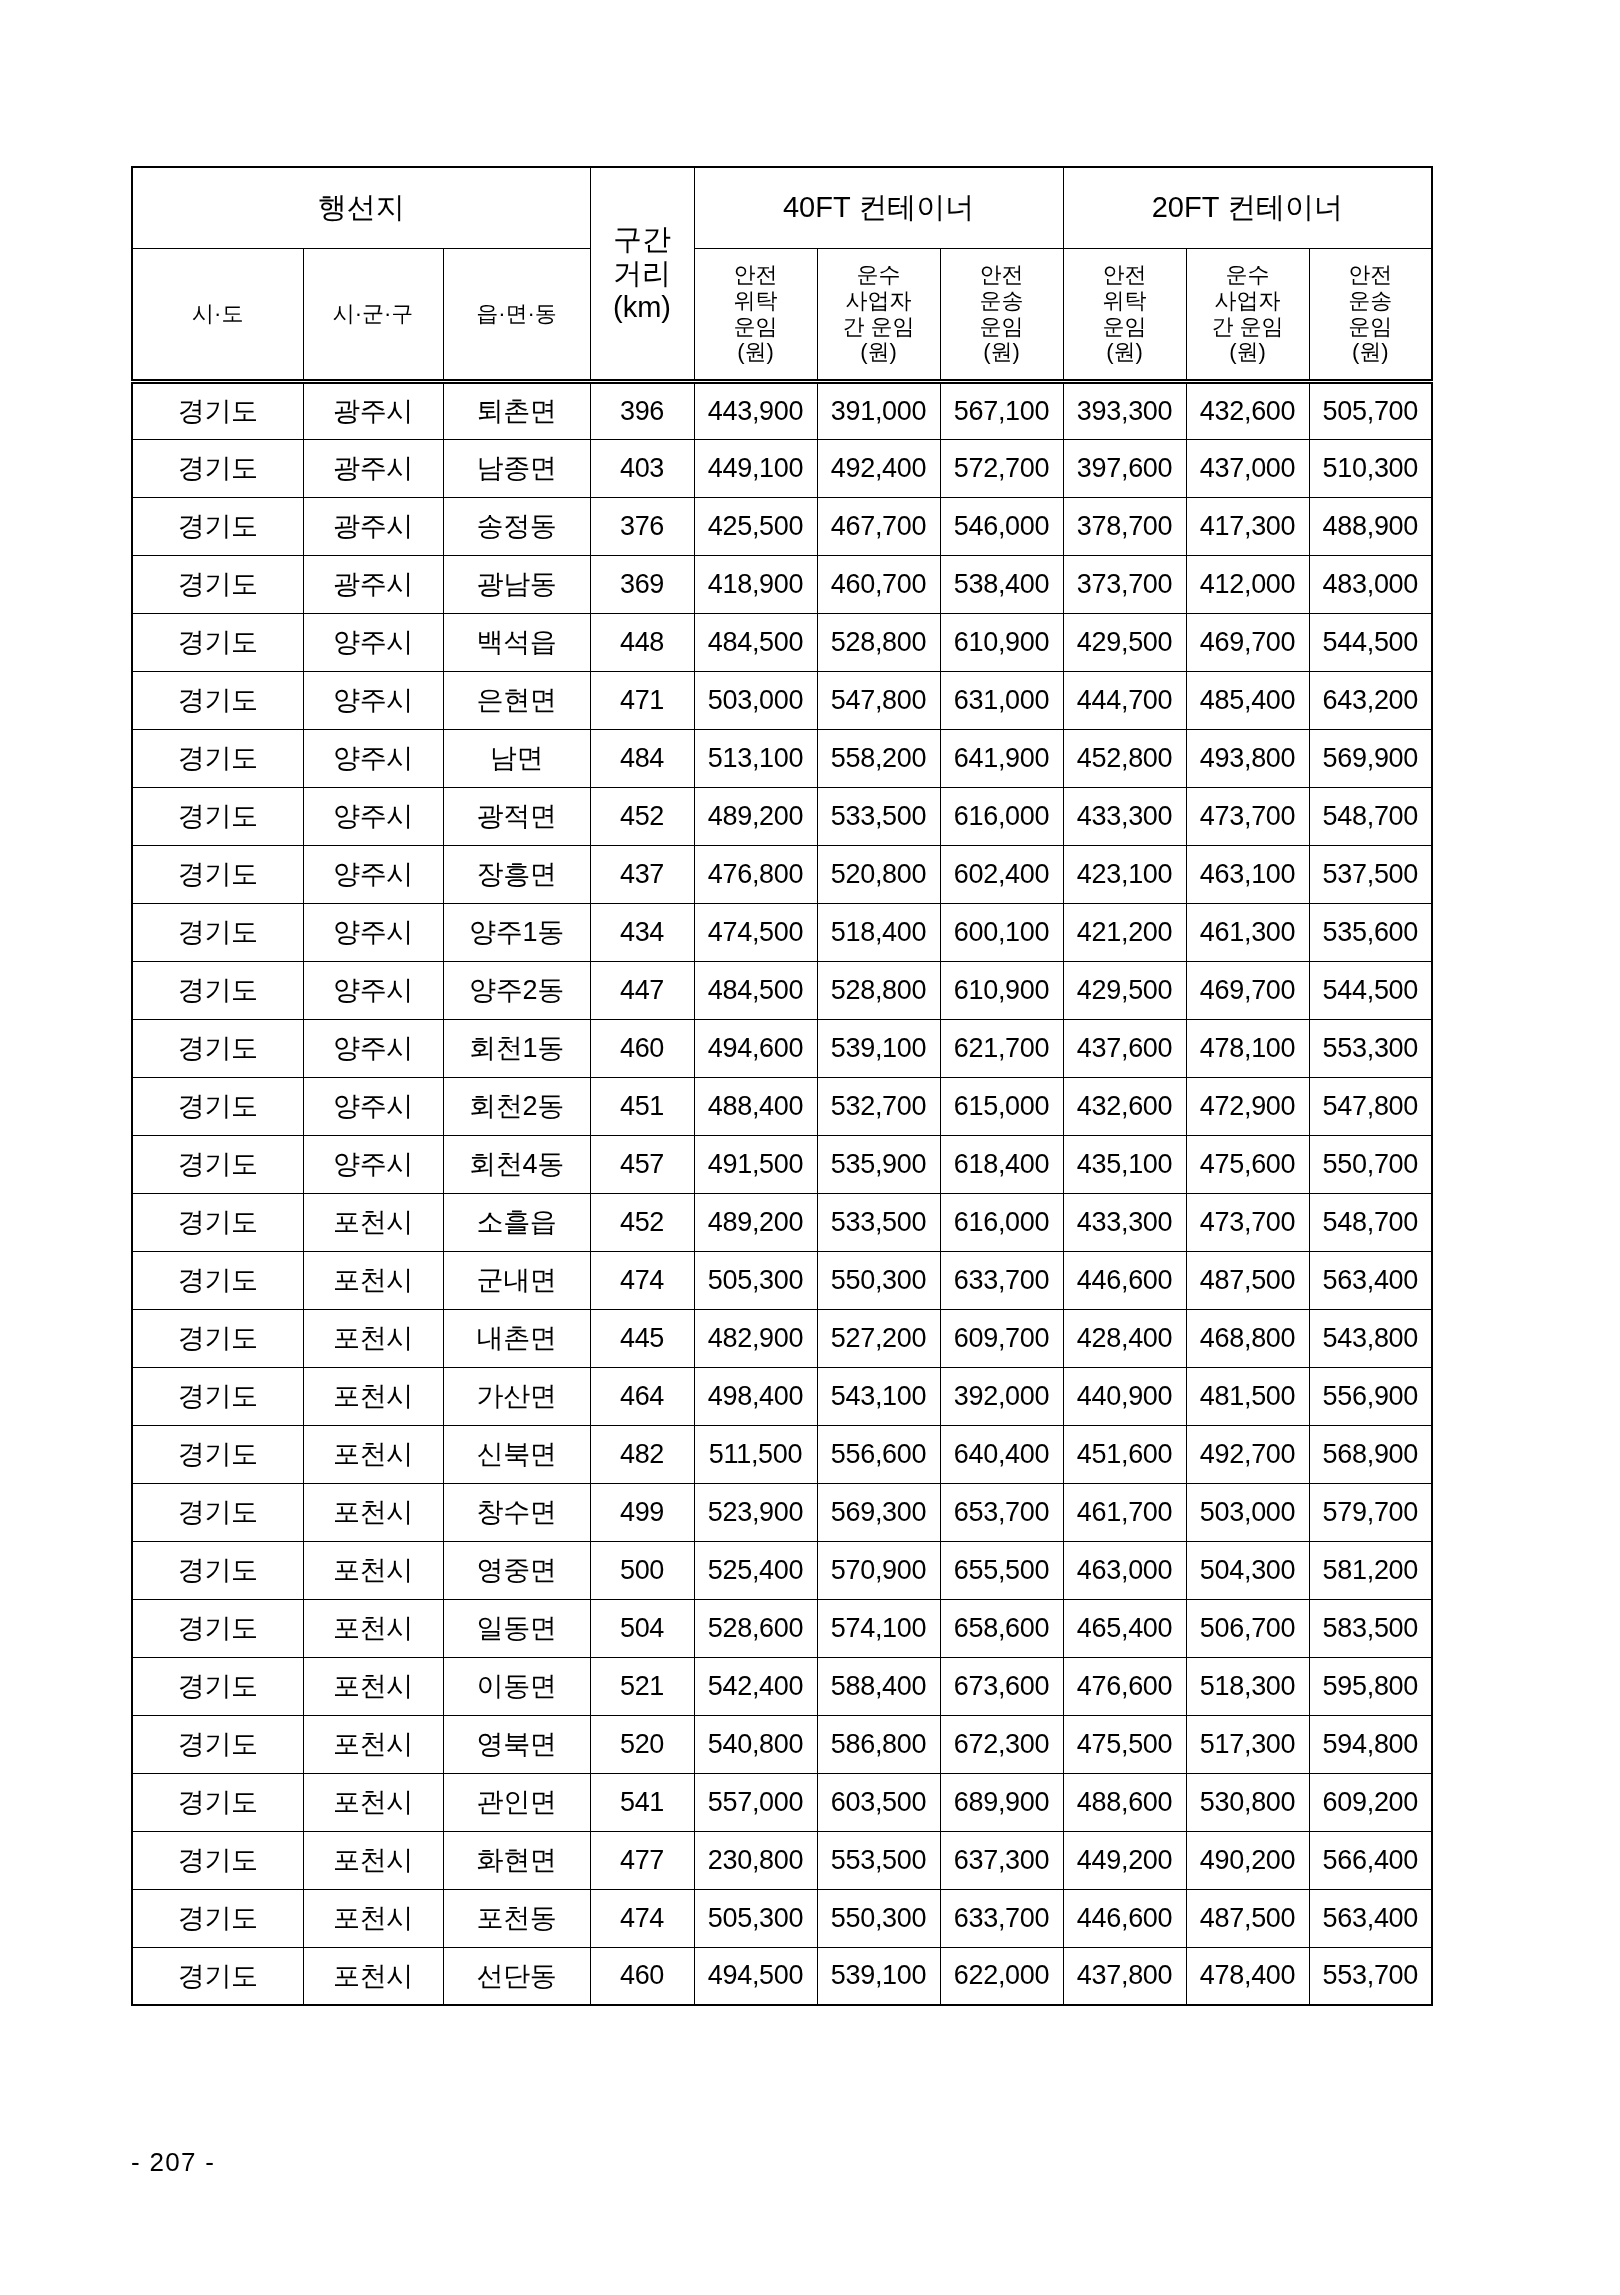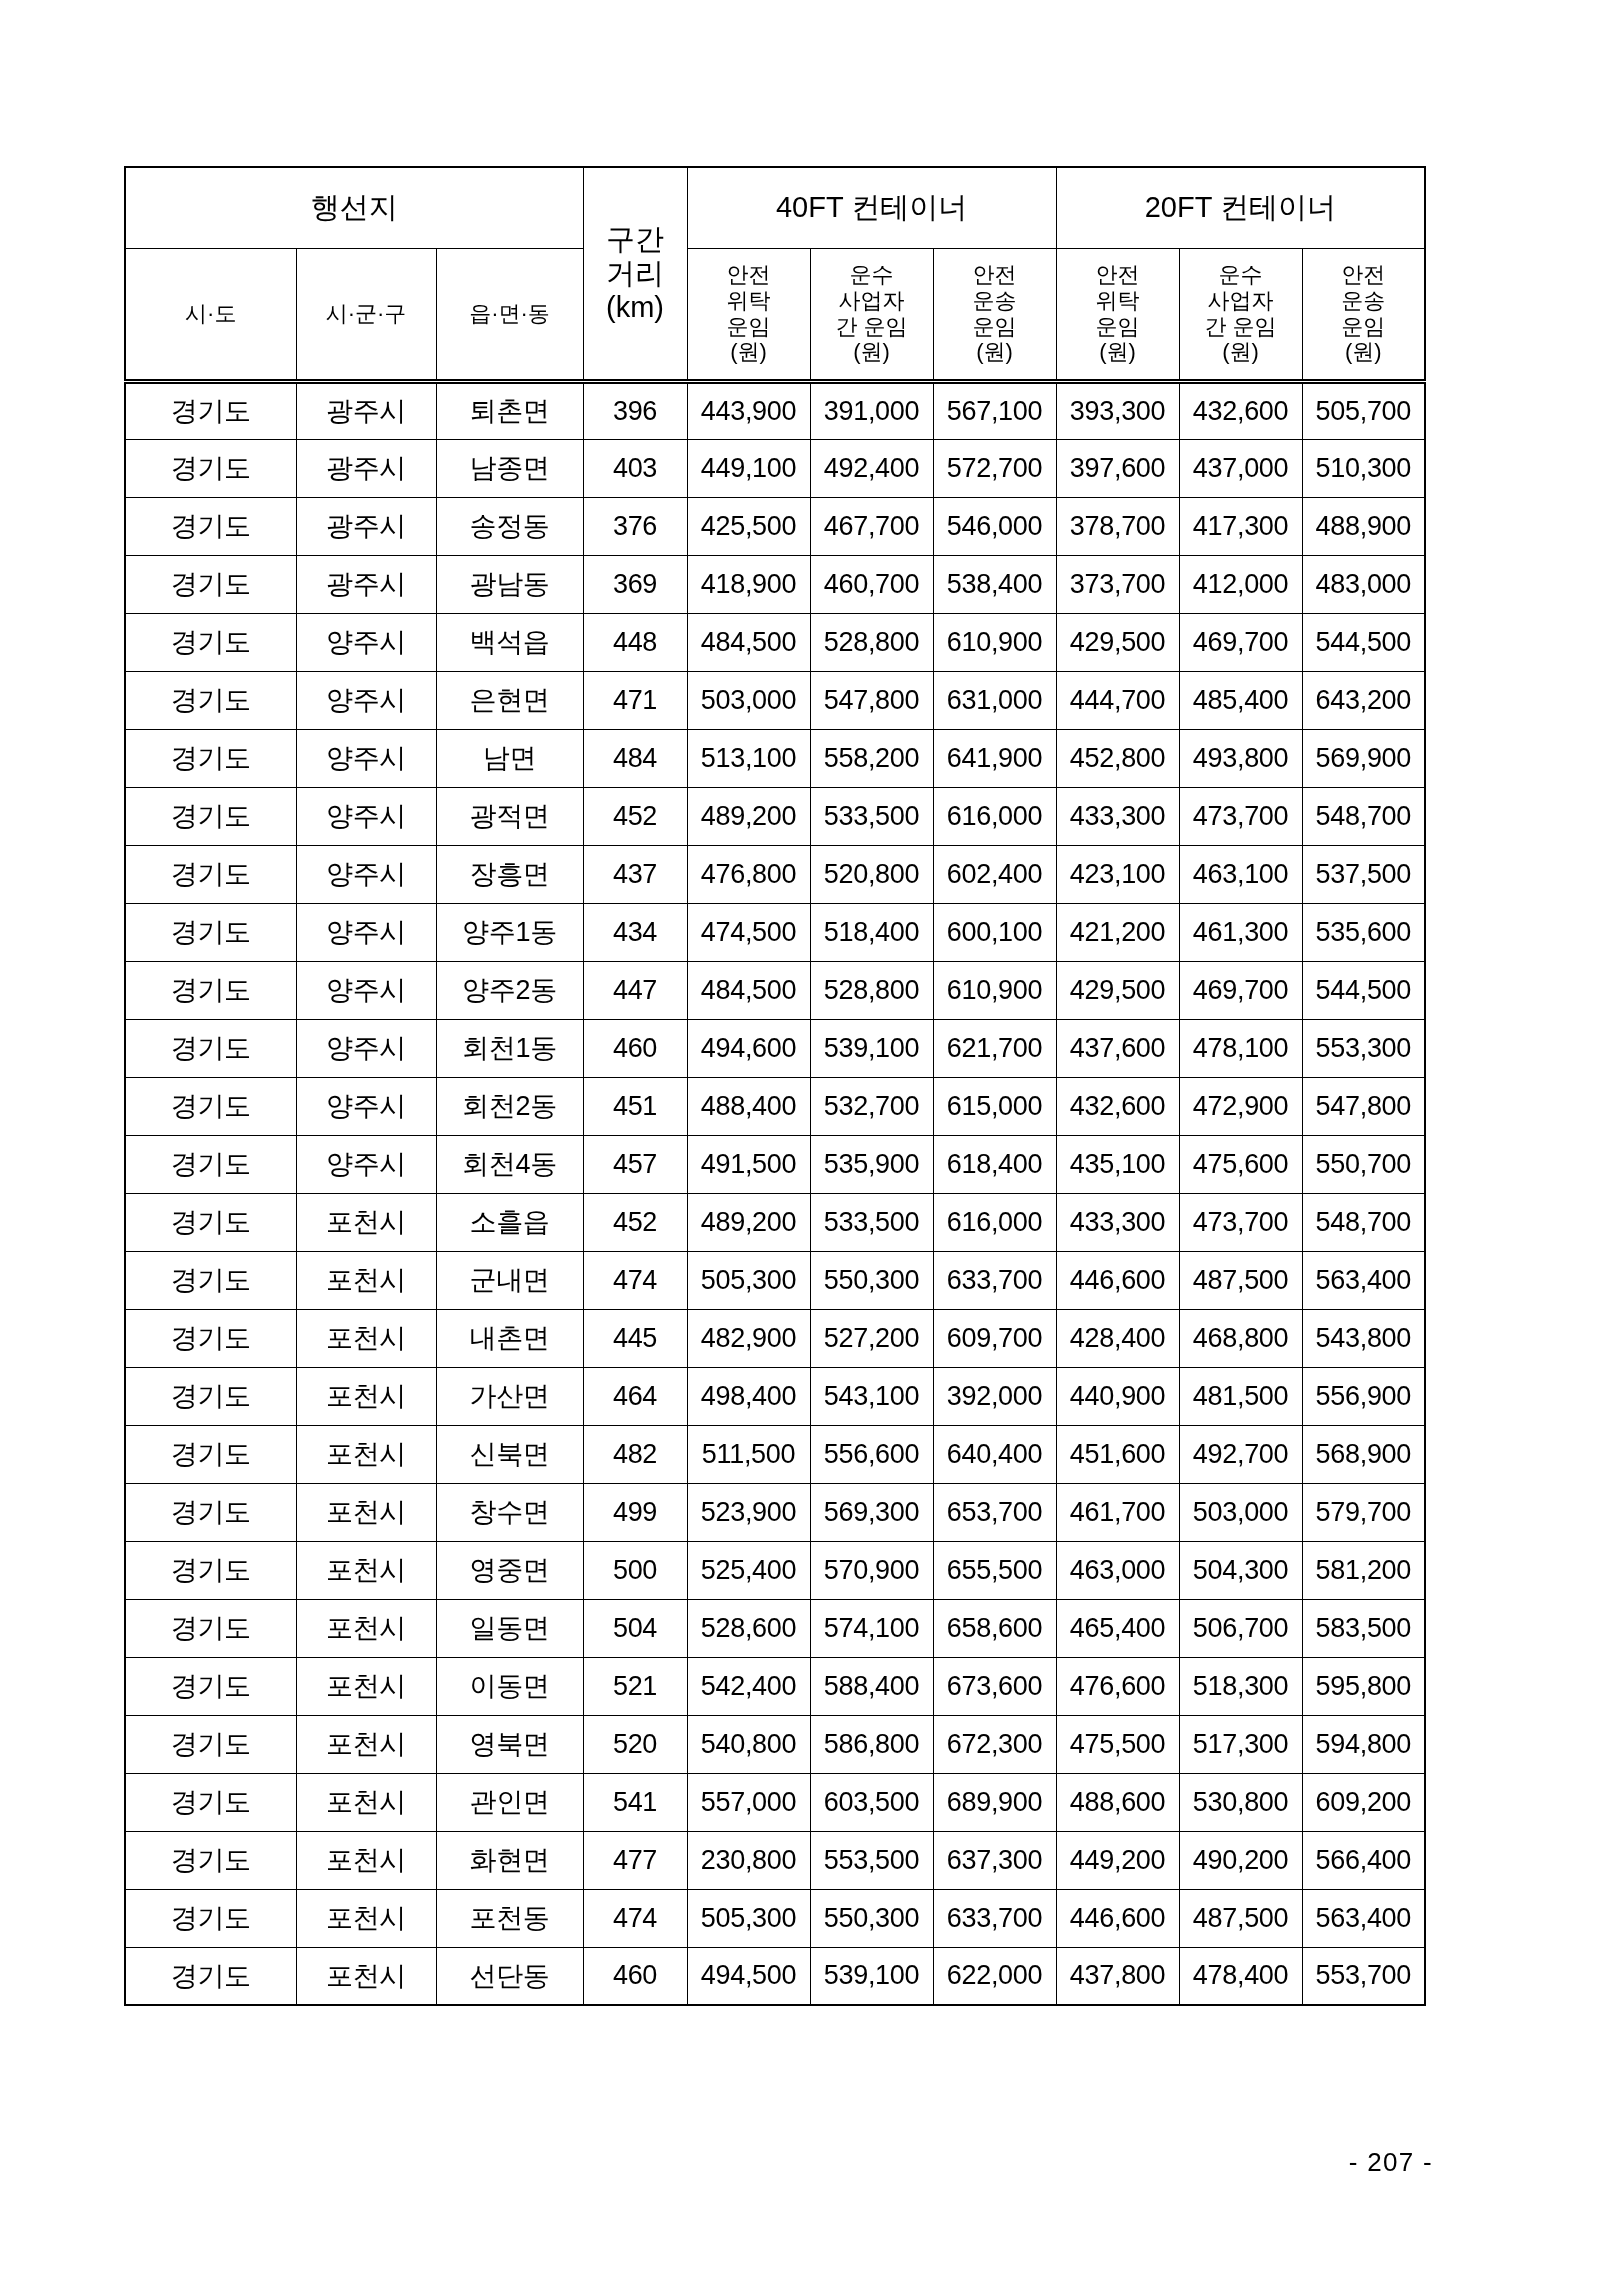--- a/index.html
+++ b/index.html
@@ -8,21 +8,21 @@
     position: relative;
     width: 1620px;
     height: 2295px;
     background: #ffffff;
     font-family: "Liberation Sans", "DejaVu Sans", sans-serif;
     color: #000000;
     overflow: hidden;
   }
   table.fare-table {
     position: absolute;
-    left: 124px;
+    left: 131px;
     top: 166px;
     width: 1302px;
     border-collapse: collapse;
     table-layout: fixed;
     border: 2px solid #000000;
   }
   .fare-table th, .fare-table td {
     border: 1.3px solid #000000;
     text-align: center;
     vertical-align: middle;
@@ -52,21 +52,21 @@
   .fare-table tbody td {
     height: 58px;
     font-size: 27px;
     letter-spacing: -0.3px;
   }
   .page-number {
     position: absolute;
     left: 131px;
     width: 1302px;
     top: 2147px;
-    text-align: right;
+    text-align: left;
     font-size: 26px;
     letter-spacing: 1.3px;
   }
 </style>
 </head>
 <body>
 
 <div class="page">
 
   <table class="fare-table">

